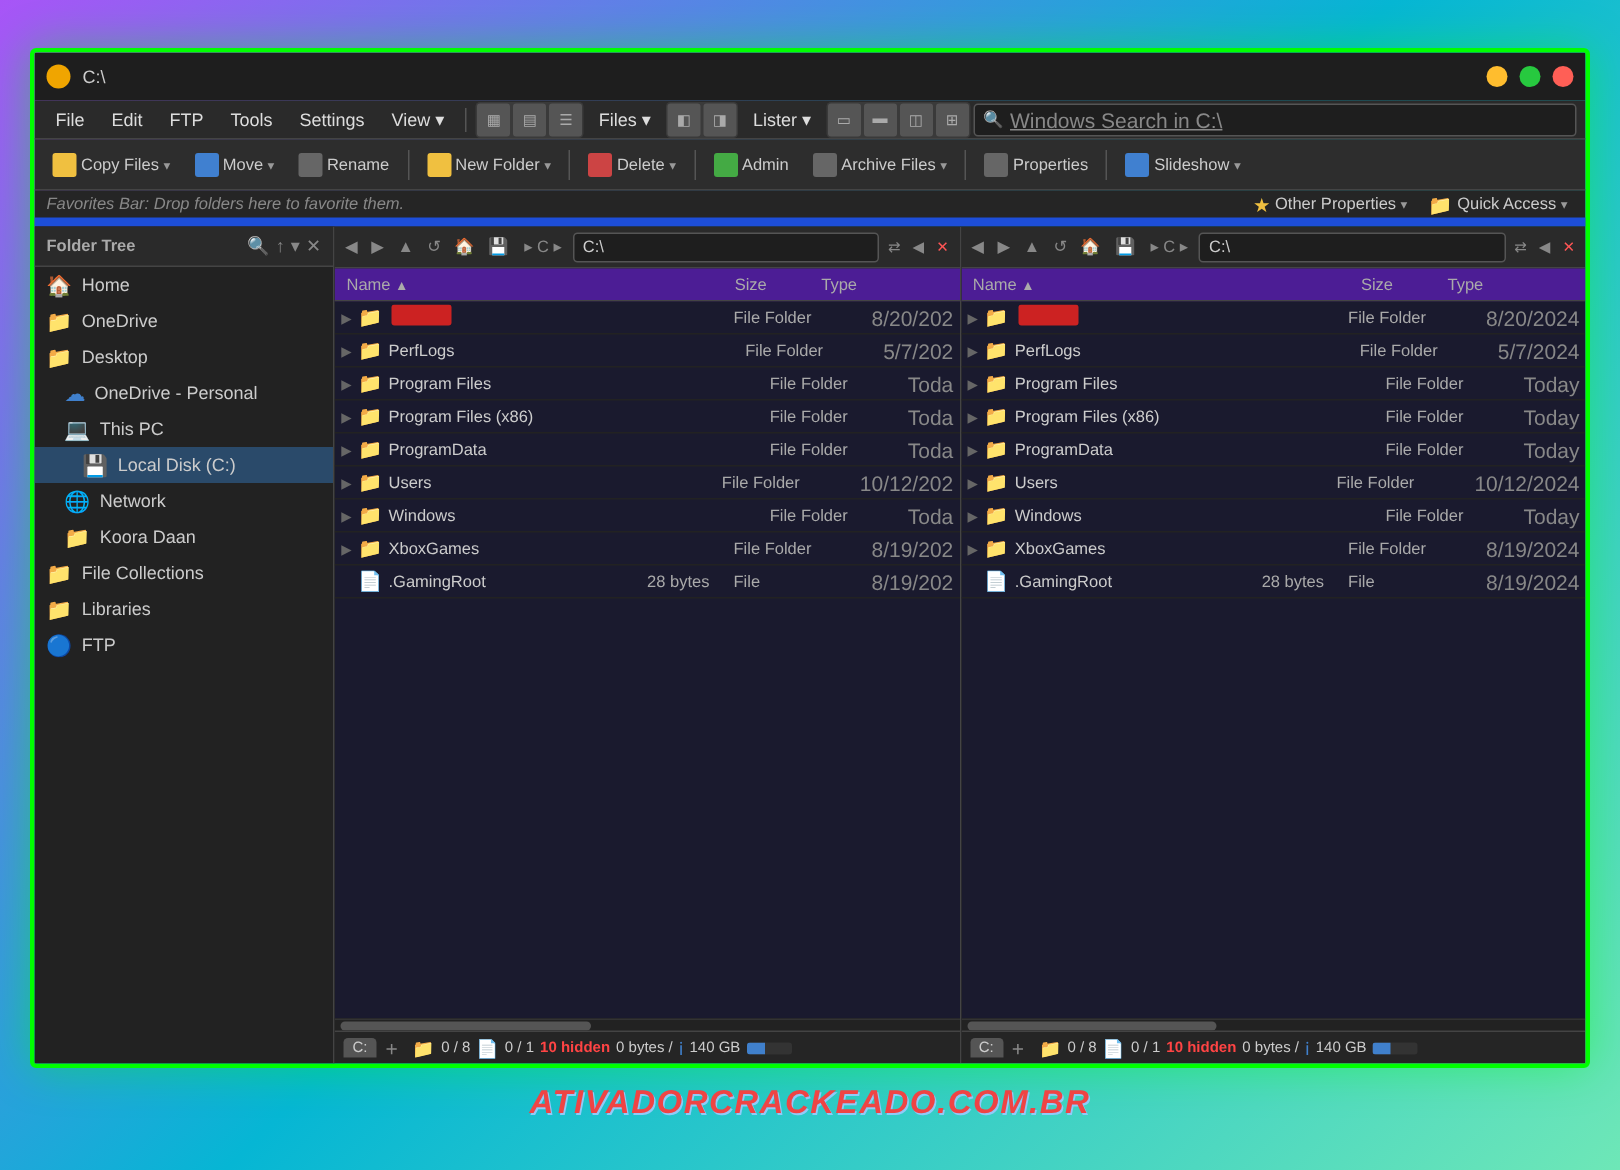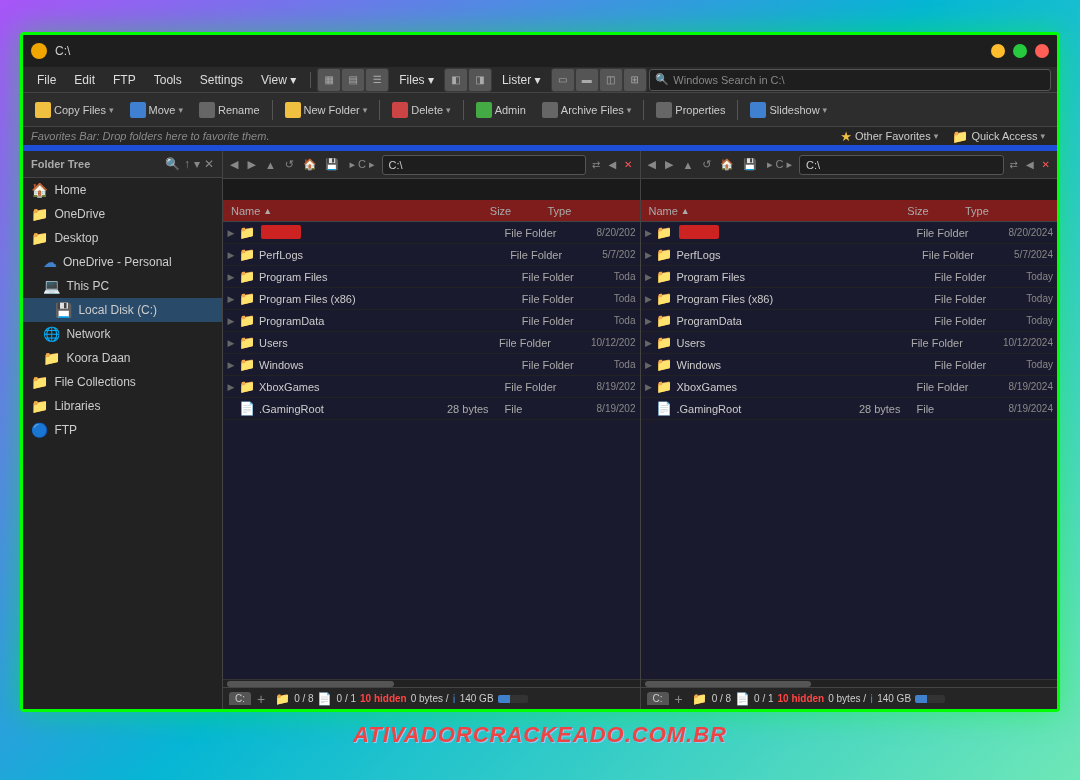--- a/index.html
+++ b/index.html
@@ -240,29 +240,28 @@
       display: flex;
       gap: 2px;
     }
     .pane-ctrl-btn {
       color: #888; font-size: 10px; cursor: pointer;
       padding: 1px 3px; border-radius: 2px;
     }
     .pane-ctrl-btn.red { color: #ff5555; }
     
     .col-header {
-      background: #7f1d1d;
+      background: #4c1d95;
       height: 22px;
       display: flex;
       align-items: center;
       border-bottom: 1px solid #444;
       flex-shrink: 0;
       color: #aaa;
       font-size: 11px;
-      margin-top: 21px;
     }
     .col-name {
       flex: 1;
       padding: 0 8px;
       display: flex;
       align-items: center;
       gap: 3px;
     }
     .col-size { width: 70px; text-align: center; padding-right: 8px; }
     .col-type { width: 100px; padding-left: 8px; }
@@ -297,21 +296,21 @@
       flex: 1;
       color: #ccc;
       font-size: 11px;
       padding-left: 2px;
       overflow: hidden;
       white-space: nowrap;
       text-overflow: ellipsis;
     }
     .file-size { width: 70px; text-align: right; padding-right: 8px; color: #aaa; font-size: 11px; }
     .file-type { width: 100px; color: #aaa; font-size: 11px; padding-left: 8px; }
-    .file-date { color: #888; font-size: 10px; padding-right: 4px; white-space: nowrap; }
+    .file-date { color: #888; font-size: 14px; padding-right: 4px; white-space: nowrap; }
     .red-block {
       display: inline-block;
       width: 40px;
       height: 14px;
       background: #cc2222;
       border-radius: 2px;
       margin-left: 2px;
     }
     
     .status-bar {
@@ -393,21 +392,21 @@
       align-items: center;
       background: #1e1e1e;
       border: 1px solid #555;
       border-radius: 3px;
       padding: 0 6px;
       height: 22px;
       gap: 4px;
       flex: 1;
     }
     .search-icon { color: #888; font-size: 11px; }
-    .search-text { color: #888; font-size: 11px; }
+    .search-text { color: #888; font-size: 14px; text-decoration: underline; }
   </style>
 </head>
 <body>
 
 <div class="window-wrapper">
   <div class="title-bar">
     <div class="title-bar-icon"></div>
     <span class="title-bar-text">C:\</span>
     <div class="title-bar-controls">
       <div class="title-btn title-btn-min">—</div>
@@ -495,21 +494,21 @@
       <span>Slideshow</span>
       <span class="dropdown-arrow">▾</span>
     </button>
   </div>
 
   <div class="favorites-bar">
     <span class="favorites-text">Favorites Bar: Drop folders here to favorite them.</span>
     <div class="favorites-right">
       <div class="fav-btn">
         <span class="star-icon">★</span>
-        <span>Other Favorites</span>
+        <span>Other Properties</span>
         <span class="dropdown-arrow">▾</span>
       </div>
       <div class="fav-btn">
         <span style="color:#f0c040; font-size:13px;">📁</span>
         <span>Quick Access</span>
         <span class="dropdown-arrow">▾</span>
       </div>
     </div>
   </div>
 

